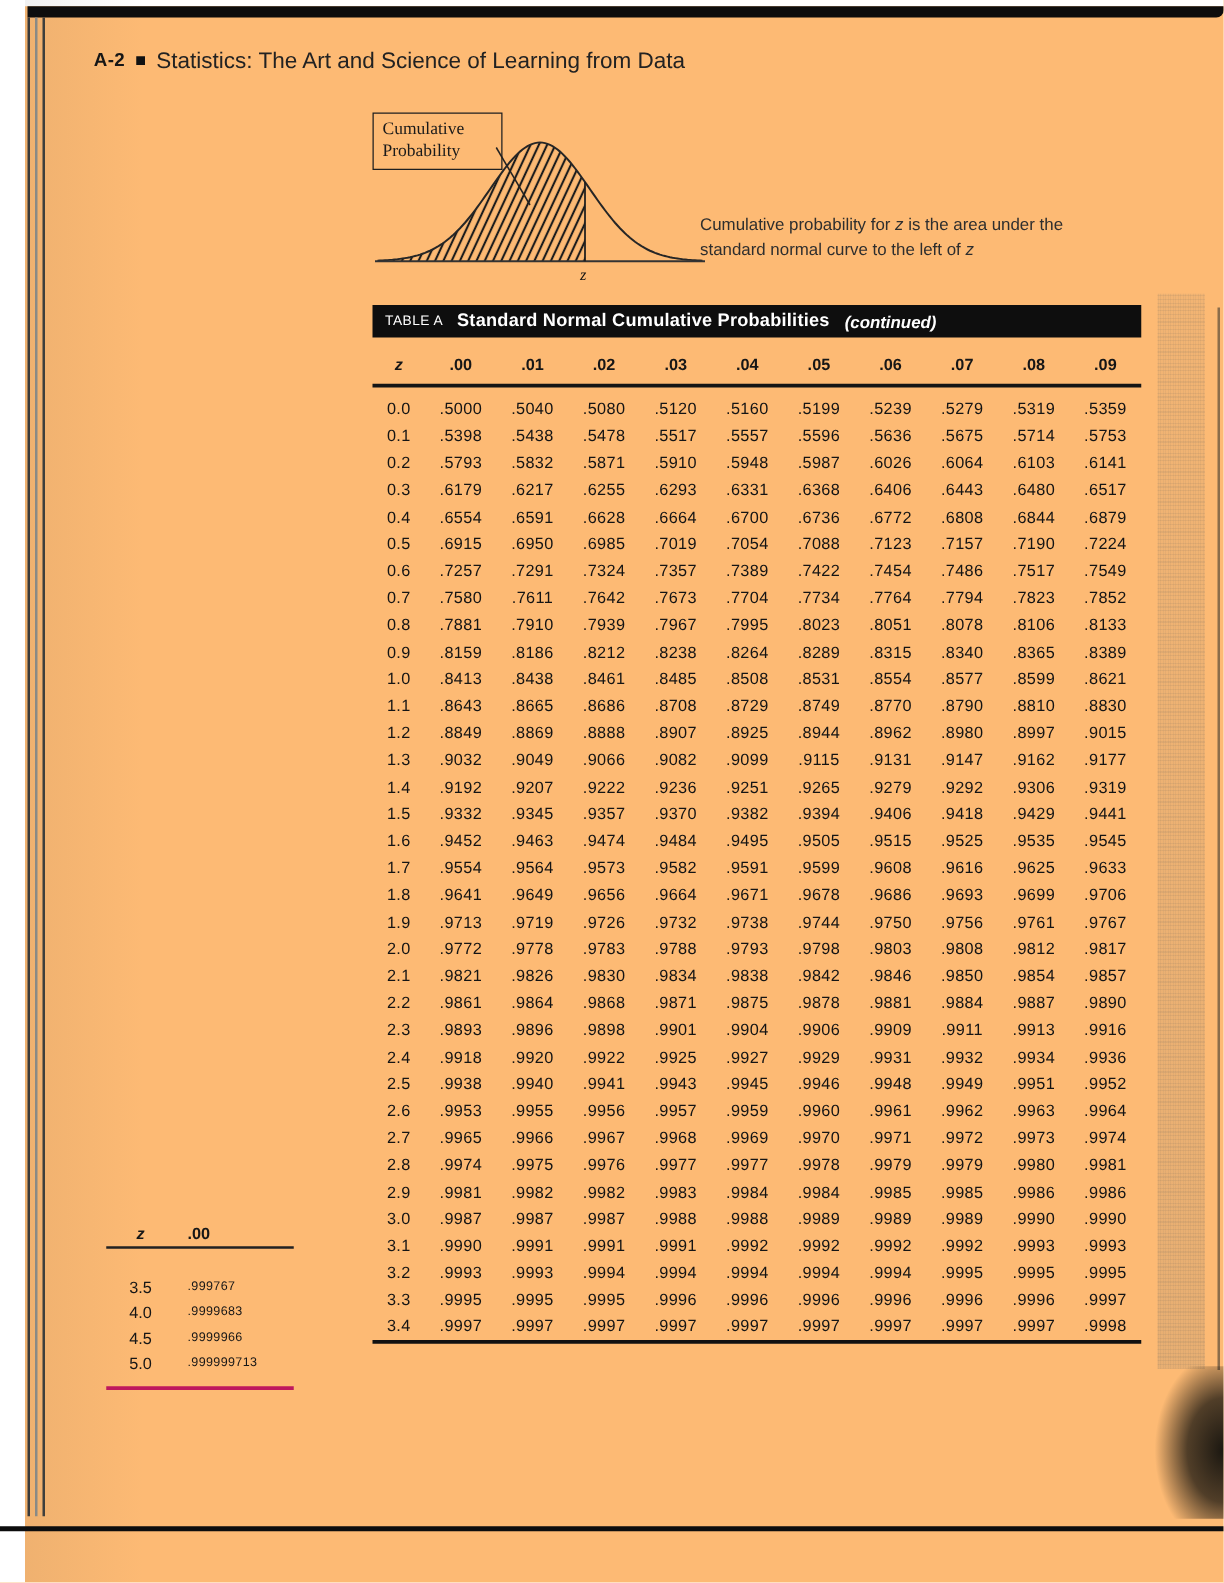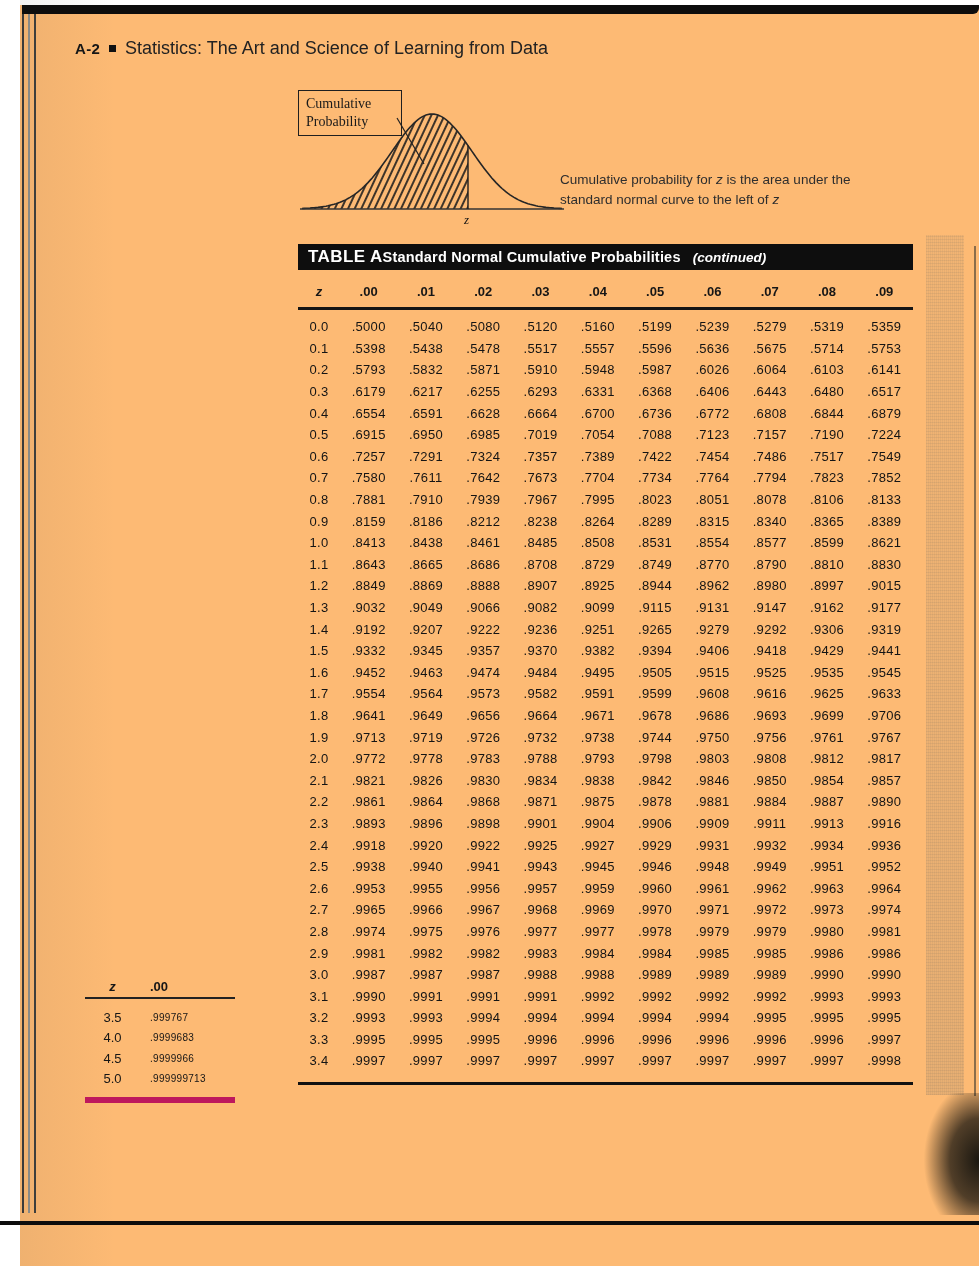--- a/index.html
+++ b/index.html
@@ -28,38 +28,38 @@
         color:#1a1a1a;background:transparent;}
   .curve-svg{position:absolute;left:0;top:16px;}
   .caption{position:absolute;left:262px;top:90px;width:370px;font-size:13.5px;
         line-height:1.5;color:#2e2e2e;}
   .caption i{font-style:italic;}
 
   
   .tablea{position:absolute;left:298px;top:244px;width:615px;}
   .tbar{height:26px;background:#0e0e0e;color:#fff;display:flex;align-items:center;
         padding-left:10px;box-sizing:border-box;}
-  .tbar .tlabel{font-weight:bold;font-size:17px;letter-spacing:.4px;}
+  .tbar .tlabel{font-weight:normal;font-size:11px;letter-spacing:.4px;margin-right:11px;}
   .tbar .ttext{font-weight:bold;font-size:14.5px;letter-spacing:.2px;}
   .tbar .tcont{font-weight:bold;font-style:italic;font-size:13.5px;margin-left:12px;}
   .thead{display:grid;grid-template-columns:42px repeat(10,57.3px);margin-top:6px;height:31px;
         align-items:center;border-bottom:3px solid #151515;}
   .thead span{text-align:center;font-weight:bold;font-size:13px;}
   .thead .zh{font-style:italic;}
-  .tbody{padding-top:6px;padding-bottom:10px;border-bottom:3.5px solid #111;}
+  .tbody{padding-top:6px;border-bottom:3.5px solid #111;}
   .trow{display:grid;grid-template-columns:42px repeat(10,57.3px);height:21.6px;align-items:center;}
   .cell{text-align:center;font-size:13px;letter-spacing:.3px;color:#141414;}
 
   
   .exttable{position:absolute;left:85px;top:975px;width:150px;}
   .exthead{display:grid;grid-template-columns:55px 1fr;height:22px;align-items:center;
         border-bottom:2.5px solid #222;}
   .exthead .zh{text-align:center;font-weight:bold;font-style:italic;font-size:13px;}
   .exthead .ch{text-align:left;font-weight:bold;font-size:13px;padding-left:10px;}
-  .extbody{padding-top:8px;padding-bottom:8px;border-bottom:6px solid #be185d;}
+  .extbody{padding-top:20px;padding-bottom:8px;border-bottom:3px solid #be185d;}
   .extrow{display:grid;grid-template-columns:55px 1fr;height:20.5px;align-items:center;}
   .extrow .zc{text-align:center;font-size:13px;}
   .extrow .vc{text-align:left;font-size:10px;padding-left:10px;letter-spacing:.3px;}
 
   
   .noiseband{position:absolute;left:926px;top:235px;width:38px;height:860px;
         background:
          repeating-linear-gradient(0deg,rgba(95,95,90,0.10) 0 1px,transparent 1px 3px),
          repeating-linear-gradient(90deg,rgba(95,95,90,0.07) 0 1px,transparent 1px 2px),
          linear-gradient(180deg,rgba(110,110,105,0.08),rgba(110,110,105,0.15));}

